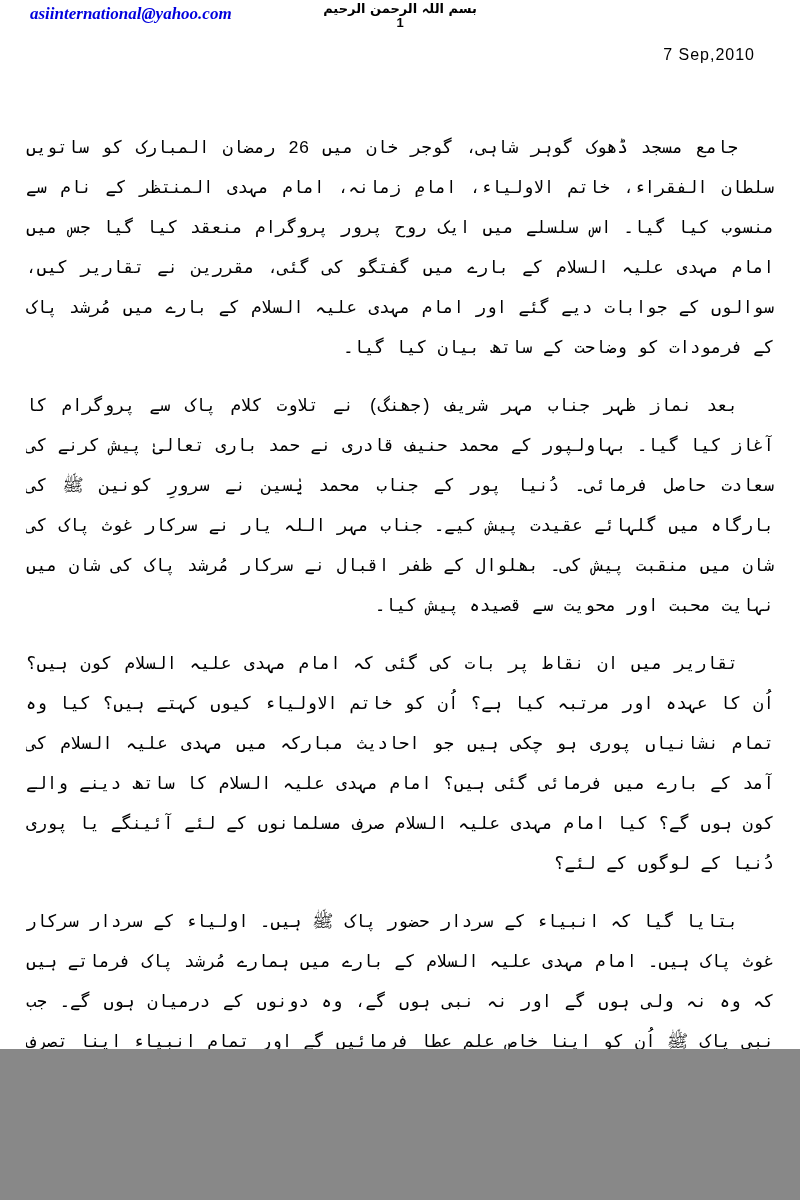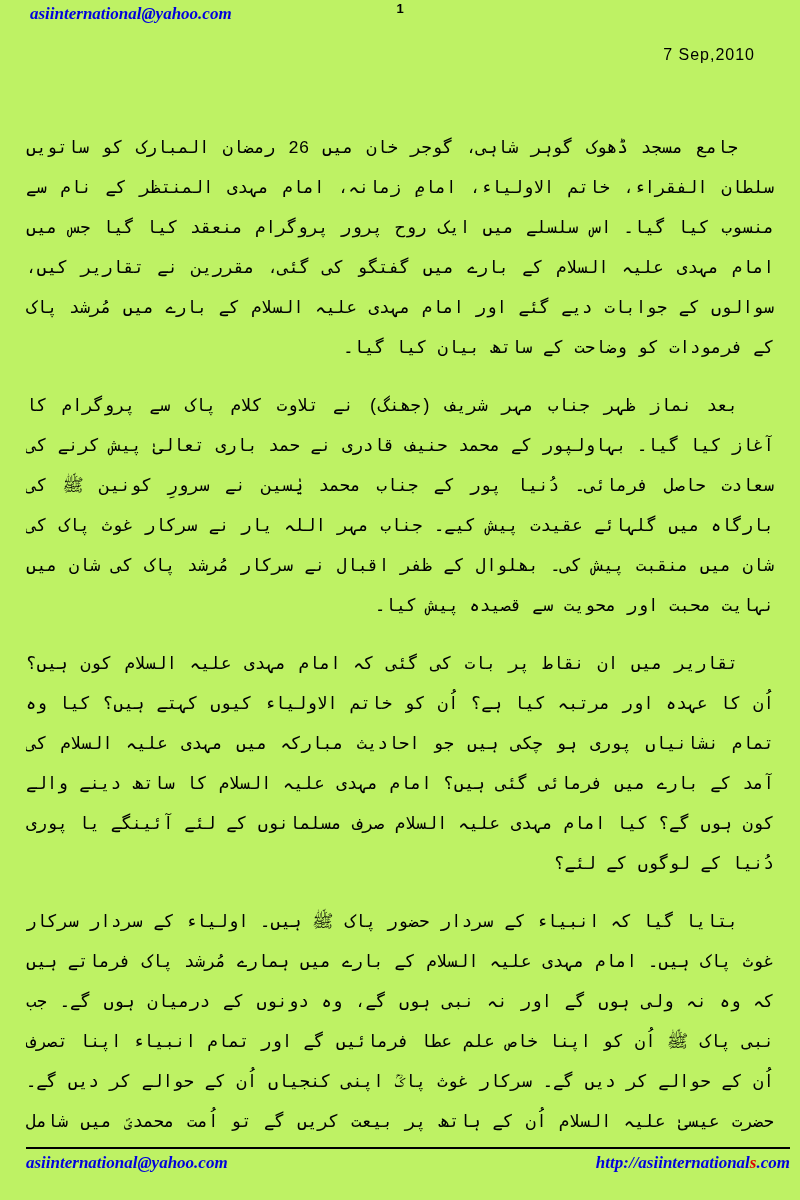--- a/index.html
+++ b/index.html
@@ -1,21 +1,21 @@
 <!DOCTYPE html>
 <html lang="ur"><head>
 <meta charset="utf-8">
 <style>
   html,body{margin:0;padding:0;}
   body{background:#888;}
   .page{
     position:relative;
-    width:800px;height:1200px;
+    width:800px;height:1049px;
     margin:0 auto;
-    background:#bef264;
+    background:#ffffff;
     font-family:"DejaVu Sans",sans-serif;
     color:#000;
     overflow:hidden;
     box-sizing:border-box;
   }
   
   .email-top{
     position:absolute;left:30px;top:4px;
     font-family:"Liberation Serif",serif;
     font-style:italic;font-weight:bold;
@@ -81,20 +81,21 @@
   .url-red{color:#dd0000;}
 </style>
 </head>
 <body>
 
 <div class="page">
 
   <a class="email-top" href="#">asiinternational@yahoo.com</a>
 
   <div class="bismillah-wrap">
+    <div class="bismillah">بسم اللہ الرحمن الرحیم</div>
     <div class="page-number">1</div>
   </div>
 
   <div class="date">7  Sep,2010</div>
 
 
   <div class="body-text">
     <p>جامع مسجد ڈھوک گوہر شاہی، گوجر خان میں 26 رمضان المبارک کو ساتویں سلطان الفقراء، خاتم الاولیاء، امامِ زمانہ، امام مہدی المنتظر کے نام سے منسوب کیا گیا۔ اس سلسلے میں ایک روح پرور پروگرام منعقد کیا گیا جس میں امام مہدی علیہ السلام کے بارے میں گفتگو کی گئی، مقررین نے تقاریر کیں، سوالوں کے جوابات دیے گئے اور امام مہدی علیہ السلام کے بارے میں مُرشد پاک کے فرمودات کو وضاحت کے ساتھ بیان کیا گیا۔</p>
     <p>بعد نماز ظہر جناب مہر شریف (جھنگ) نے  تلاوت کلام پاک سے پروگرام کا آغاز کیا گیا۔ بہاولپور کے محمد حنیف قادری نے حمد باری تعالیٰ پیش کرنے کی سعادت حاصل فرمائی۔ دُنیا پور کے جناب محمد یٰسین نے سرورِ کونین ﷺ کی بارگاہ میں گلہائے عقیدت پیش کیے۔ جناب مہر اللہ یار نے سرکار غوث پاک کی شان میں منقبت پیش کی۔ بھلوال کے ظفر اقبال نے سرکار مُرشد پاک کی شان میں نہایت محبت اور محویت سے قصیدہ پیش کیا۔</p>
     <p>تقاریر میں ان نقاط پر بات کی گئی کہ امام مہدی علیہ السلام کون ہیں؟ اُن کا عہدہ اور مرتبہ کیا ہے؟  اُن کو خاتم الاولیاء کیوں کہتے ہیں؟  کیا وہ تمام نشانیاں پوری ہو چکی ہیں جو احادیث مبارکہ میں مہدی علیہ السلام کی آمد کے بارے میں فرمائی گئی ہیں؟ امام مہدی علیہ السلام کا ساتھ دینے والے کون ہوں گے؟  کیا امام مہدی علیہ السلام صرف مسلمانوں کے لئے آئینگے یا پوری دُنیا کے لوگوں کے لئے؟</p>

